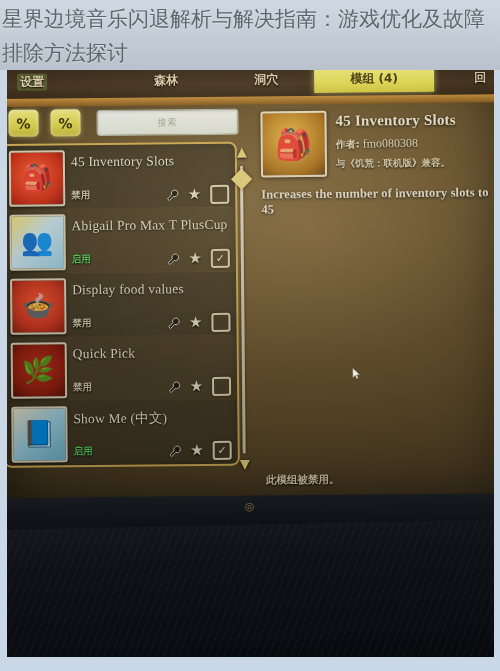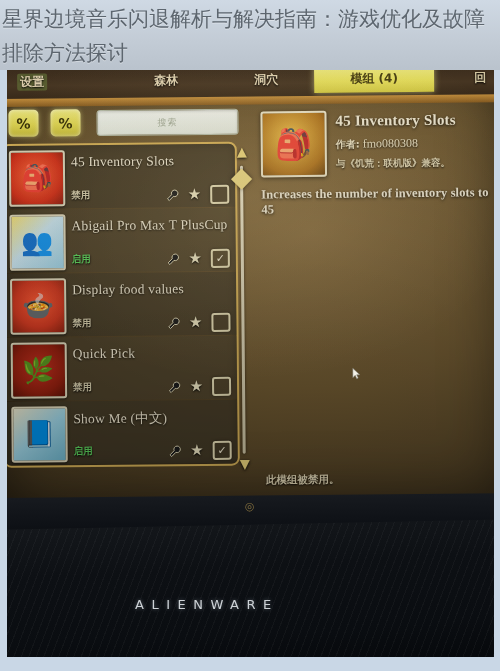--- a/index.html
+++ b/index.html
@@ -465,19 +465,18 @@
 
     <svg id="cursor" viewBox="0 0 12 18">
       <path d="M1 1 L1 14 L4.2 10.8 L6.4 15.6 L8.4 14.6 L6.3 10.1 L10.6 10.1 Z" fill="#f3f1e8" stroke="#7a7a72" stroke-width=".7"></path>
     </svg>
 
   </div>
 
   <div id="bezel-top"></div>
   <div id="hinge-badge">◎</div>
   <div id="bezel-main"></div>
-  <div id="alienware">ALIENWARE</div>
   <div id="bezel-bottom"></div>
 </div>
 
 <div id="photo-border-l"></div>
 <div id="photo-border-r"></div>
 <div id="photo-border-b"></div>
 
 </body></html>

